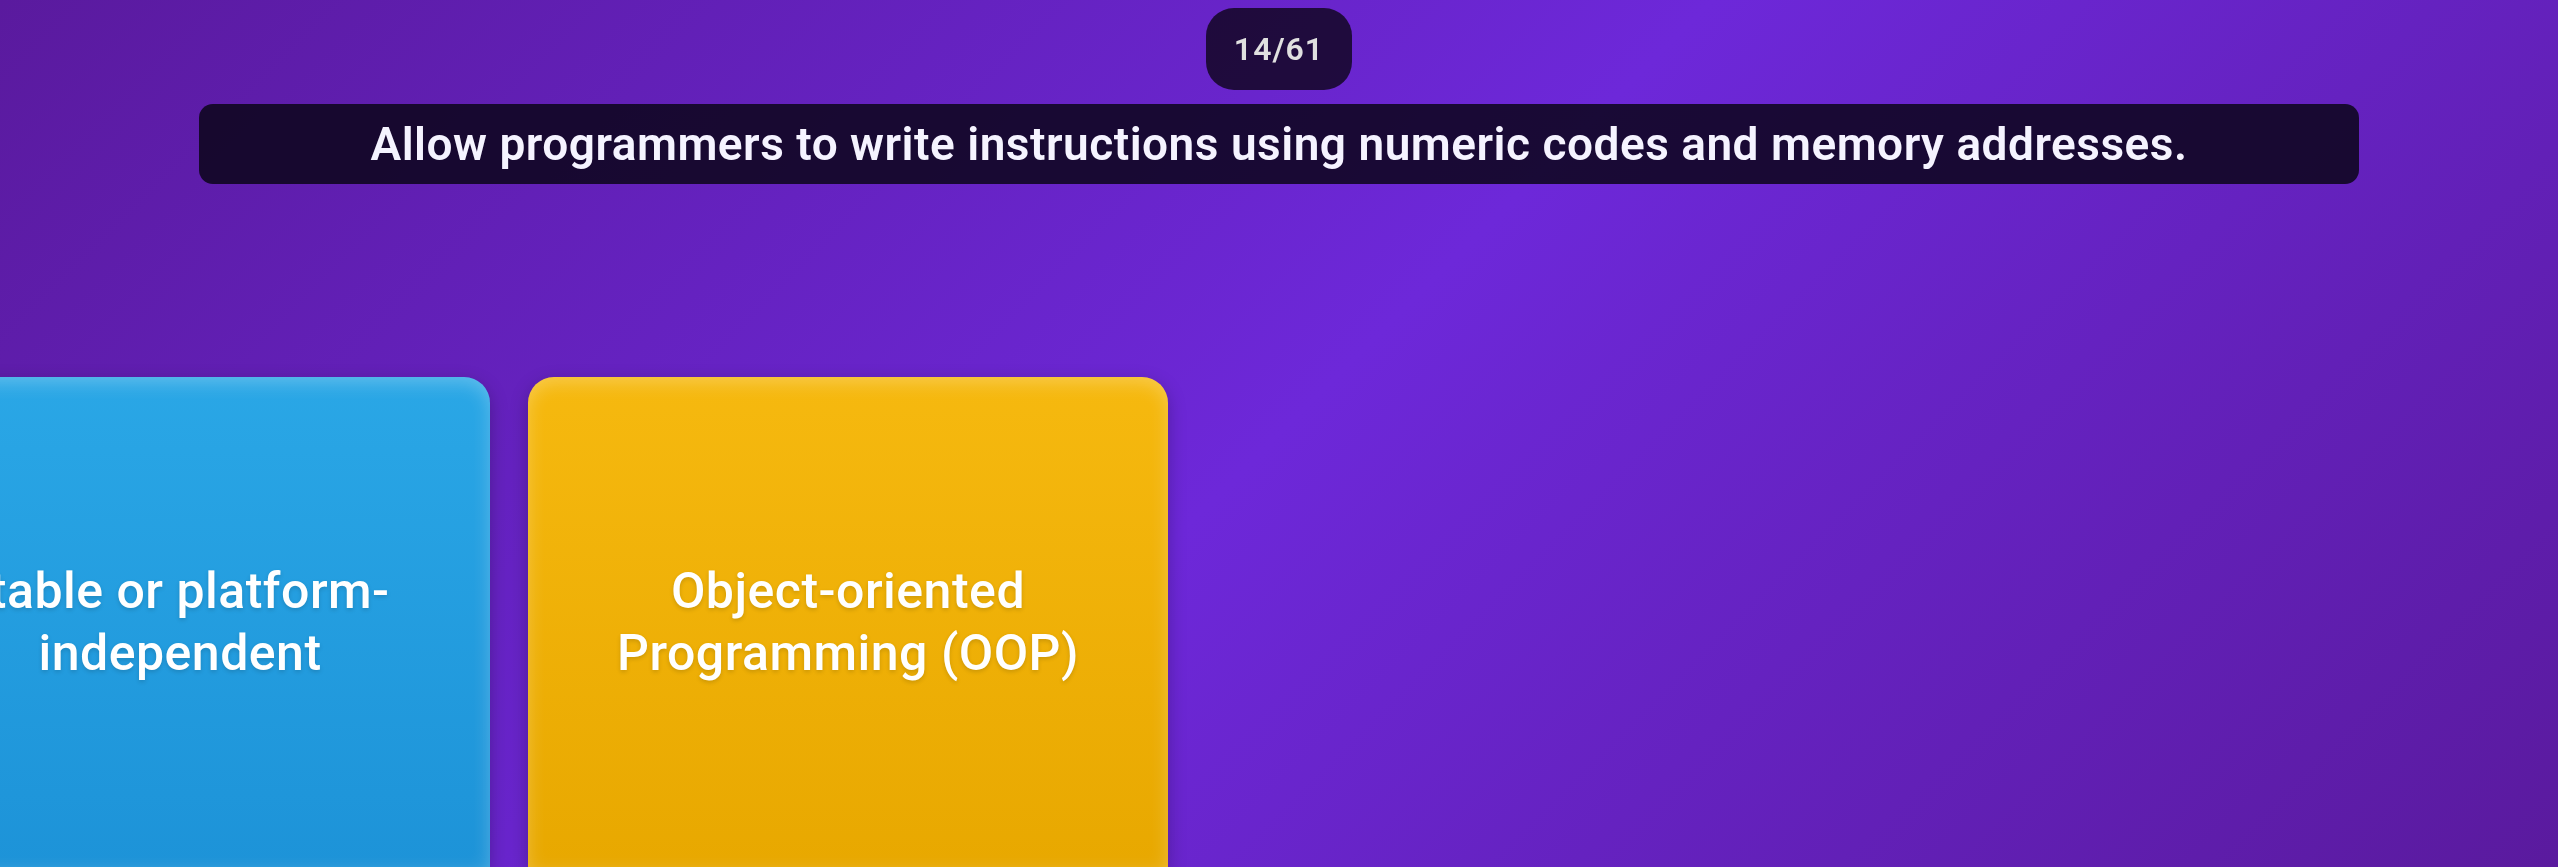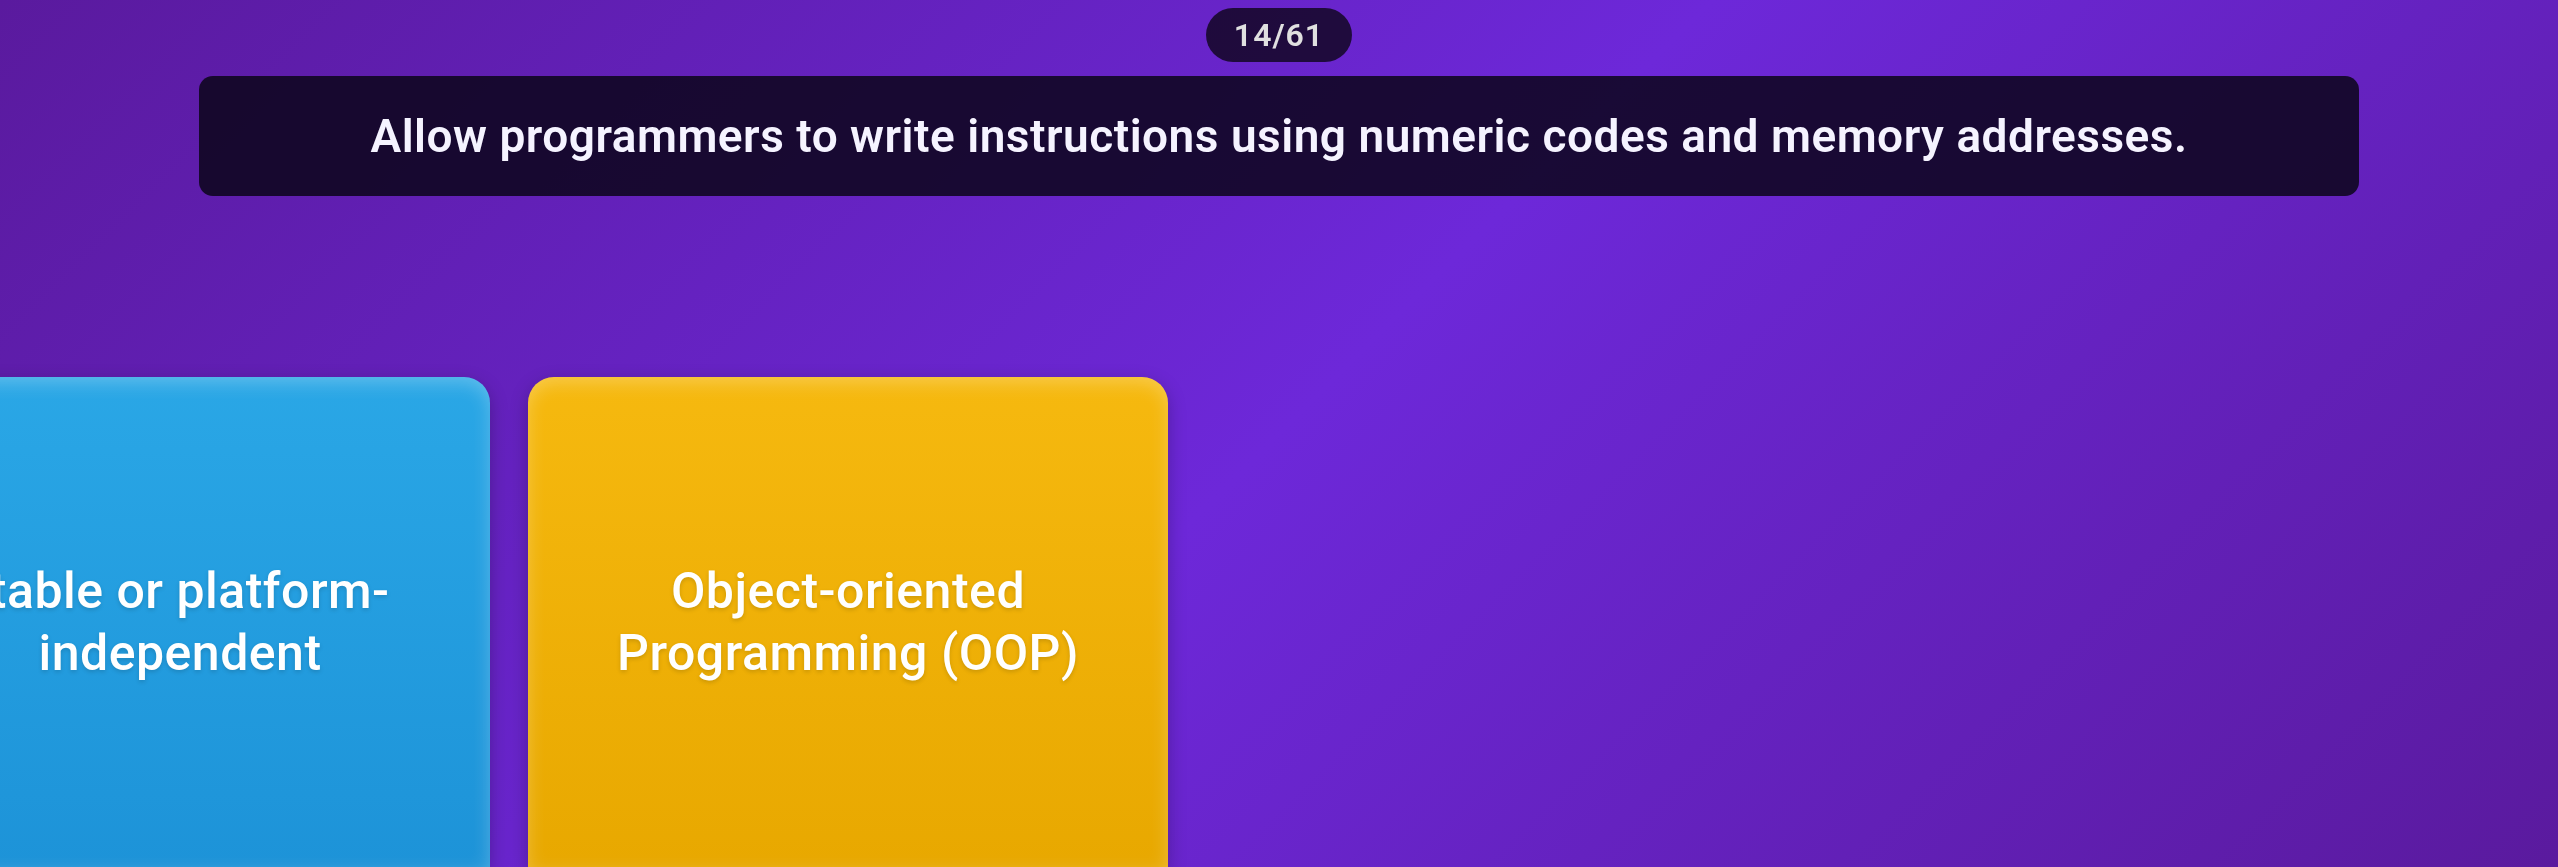--- a/index.html
+++ b/index.html
@@ -20,29 +20,29 @@
       display: flex;
       flex-direction: column;
       align-items: center;
       padding-top: 8px;
     }
     .progress-badge {
       background: rgba(0, 0, 0, 0.7);
       color: #e0e0e0;
       font-size: 32px;
       font-weight: 600;
-      padding: 8px 28px;
+      padding: 22px 28px;
       border-radius: 28px;
       margin-bottom: 14px;
       letter-spacing: 1px;
     }
     .question-bar {
       background: rgba(10, 5, 25, 0.85);
       width: 2160px;
-      padding: 33px 40px;
+      padding: 13px 40px;
       border-radius: 14px;
       display: flex;
       align-items: center;
       justify-content: center;
     }
     .question-text {
       color: #f5f3ff;
       font-size: 46px;
       font-weight: 600;
       letter-spacing: 0.5px;

